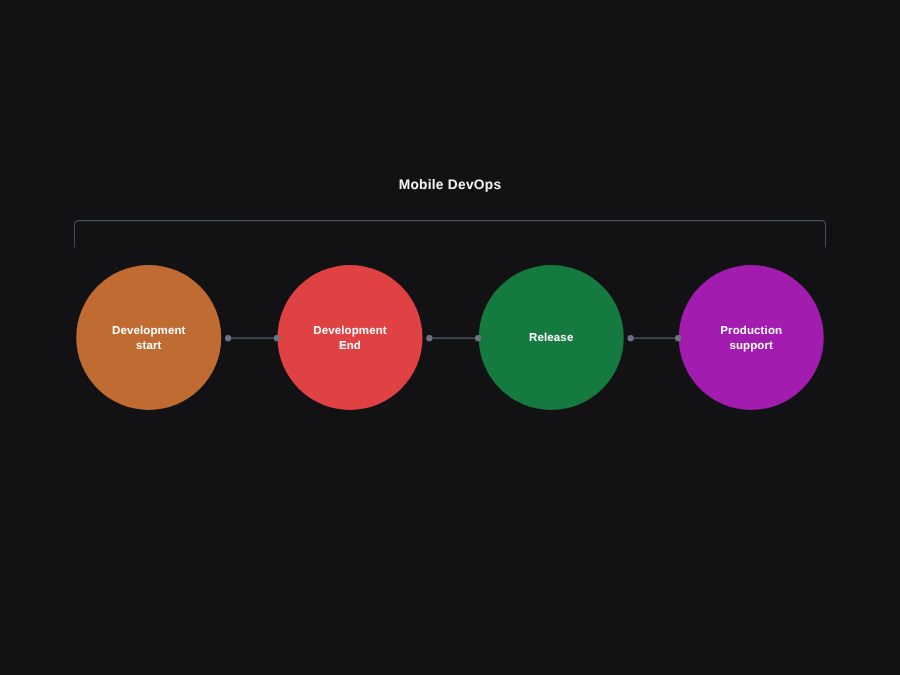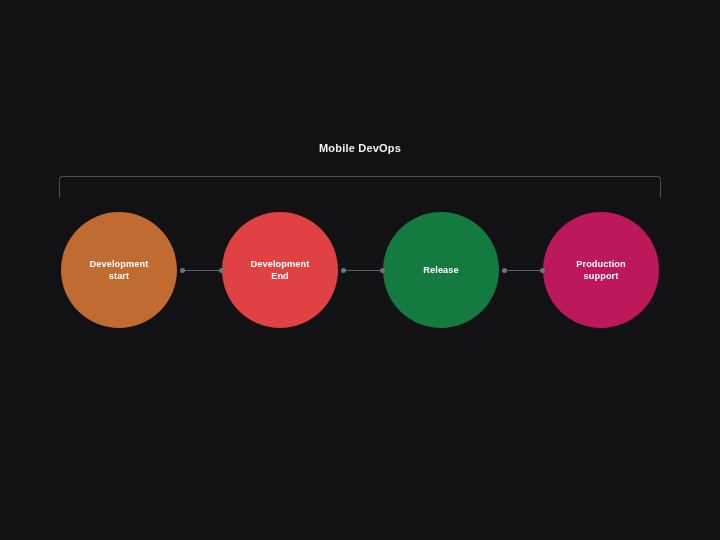--- a/index.html
+++ b/index.html
@@ -137,21 +137,21 @@
 
     <div class="node n1" style="background: rgb(224, 66, 68);">
       <div class="node-label" style="color: rgb(255, 255, 255);">Development
 End</div>
     </div>
 
     <div class="node n2" style="background: rgb(21, 122, 64);">
       <div class="node-label" style="color: rgb(255, 255, 255);">Release</div>
     </div>
 
-    <div class="node n3" style="background: #be185d;">
+    <div class="node n3" style="background: #a21caf;">
       <div class="node-label" style="color: rgb(255, 255, 255);">Production
 support</div>
     </div>
 
   </div>
 
   <div class="connector c0">
     <span class="line"></span>
     <span class="dot" style="background: rgb(107, 114, 128);"></span>
     <span class="dot" style="background: rgb(107, 114, 128);"></span>

